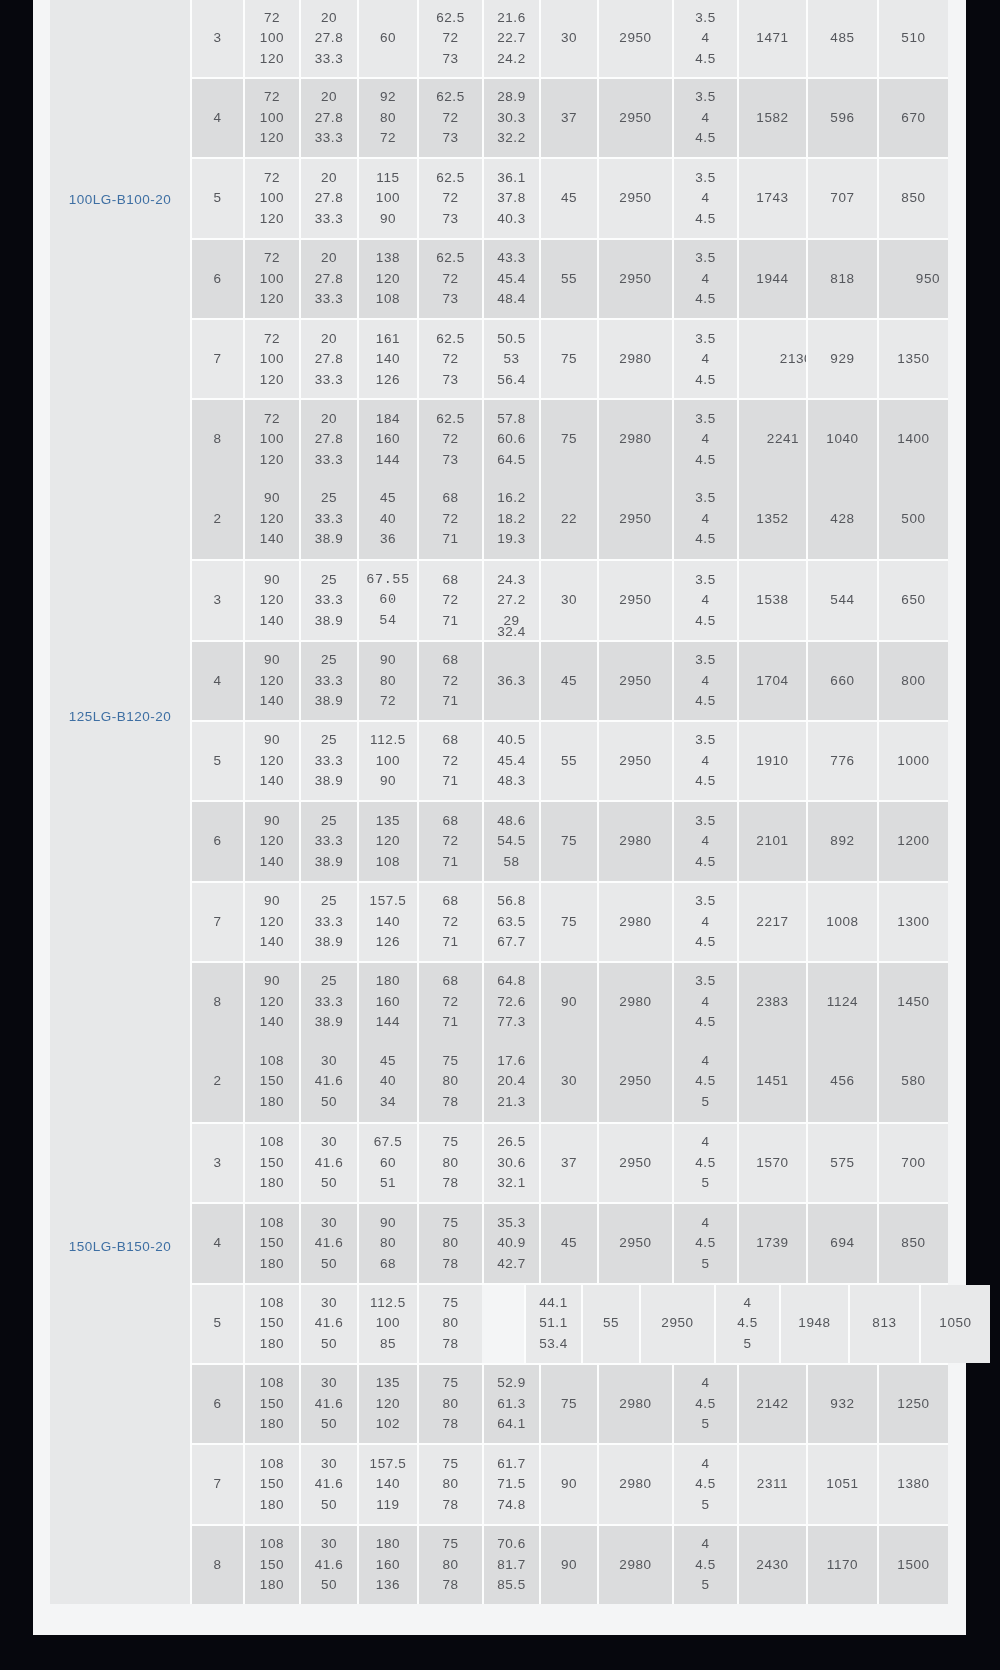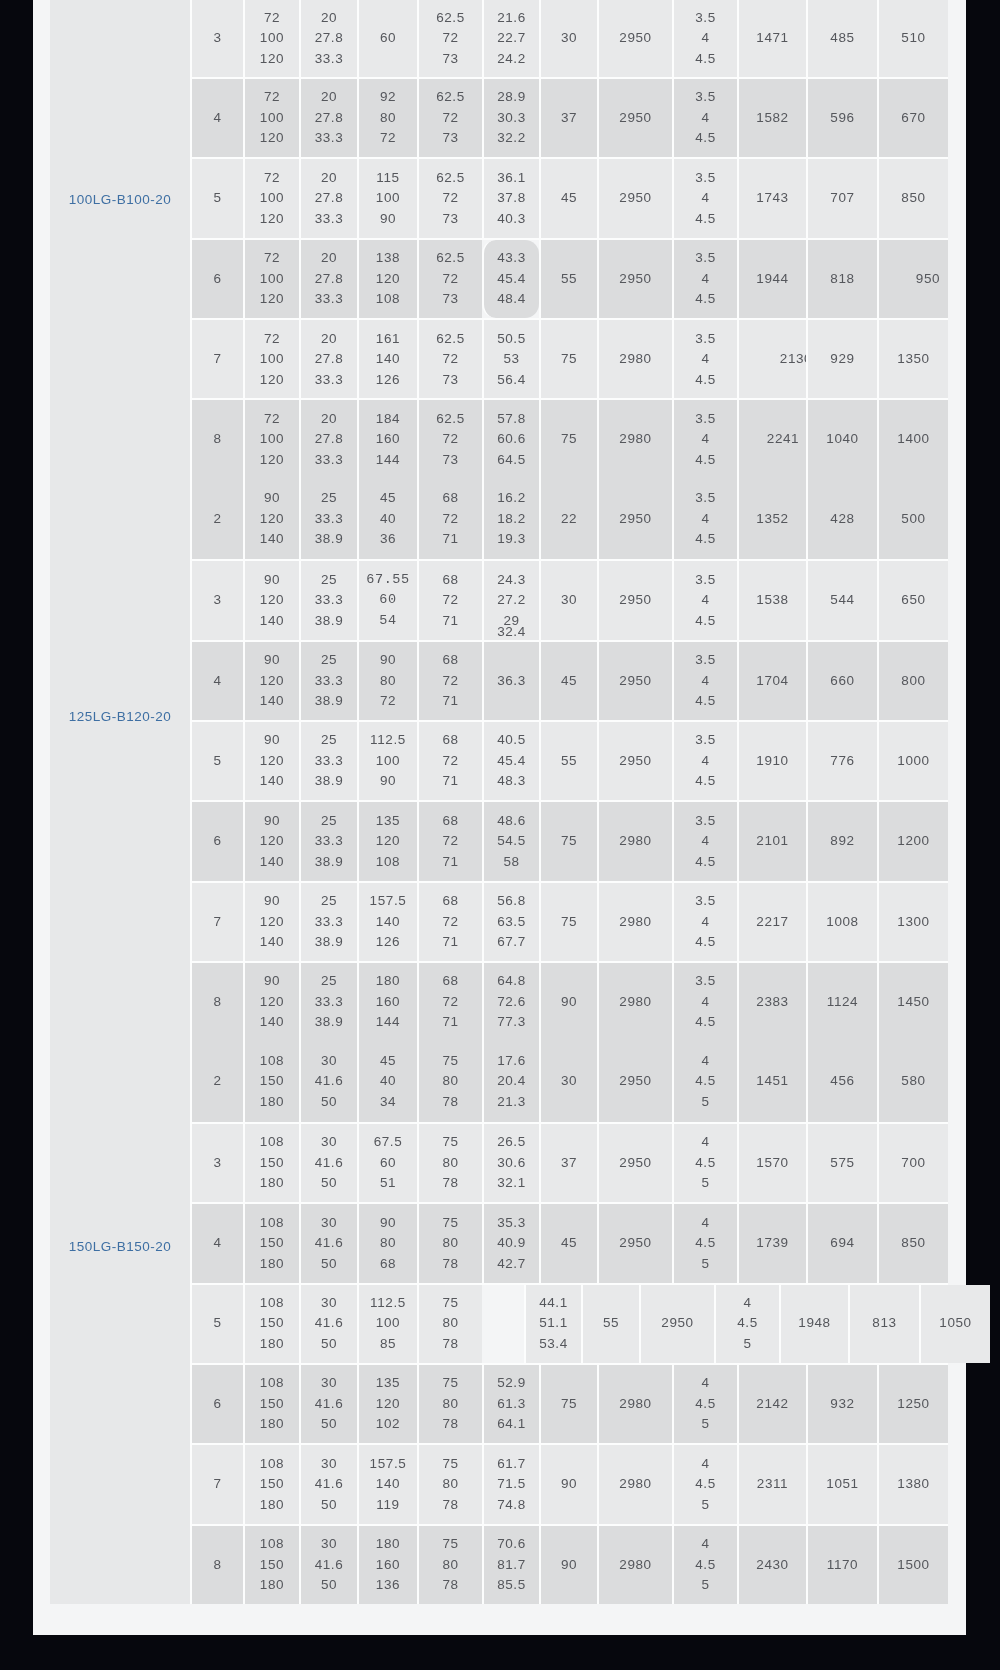--- a/index.html
+++ b/index.html
@@ -189,21 +189,21 @@
     <div class="cell" style="width: 60px; flex: 0 0 60px;">
             <div>138</div>
             <div>120</div>
             <div>108</div>
           </div>
     <div class="cell" style="width: 65px; flex: 0 0 65px;">
             <div>62.5</div>
             <div>72</div>
             <div>73</div>
           </div>
-    <div class="cell" style="width: 57px; flex: 0 0 57px; border-radius: 14px;">
+    <div class="cell" style="width: 57px; flex: 0 0 57px;">
             <div>43.3</div>
             <div>45.4</div>
             <div>48.4</div>
           </div>
     <div class="cell" style="width: 58px; flex: 0 0 58px;">55</div>
     <div class="cell" style="width: 75px; flex: 0 0 75px;">2950</div>
     <div class="cell" style="width: 65px; flex: 0 0 65px;">
             <div>3.5</div>
             <div>4</div>
             <div>4.5</div>

